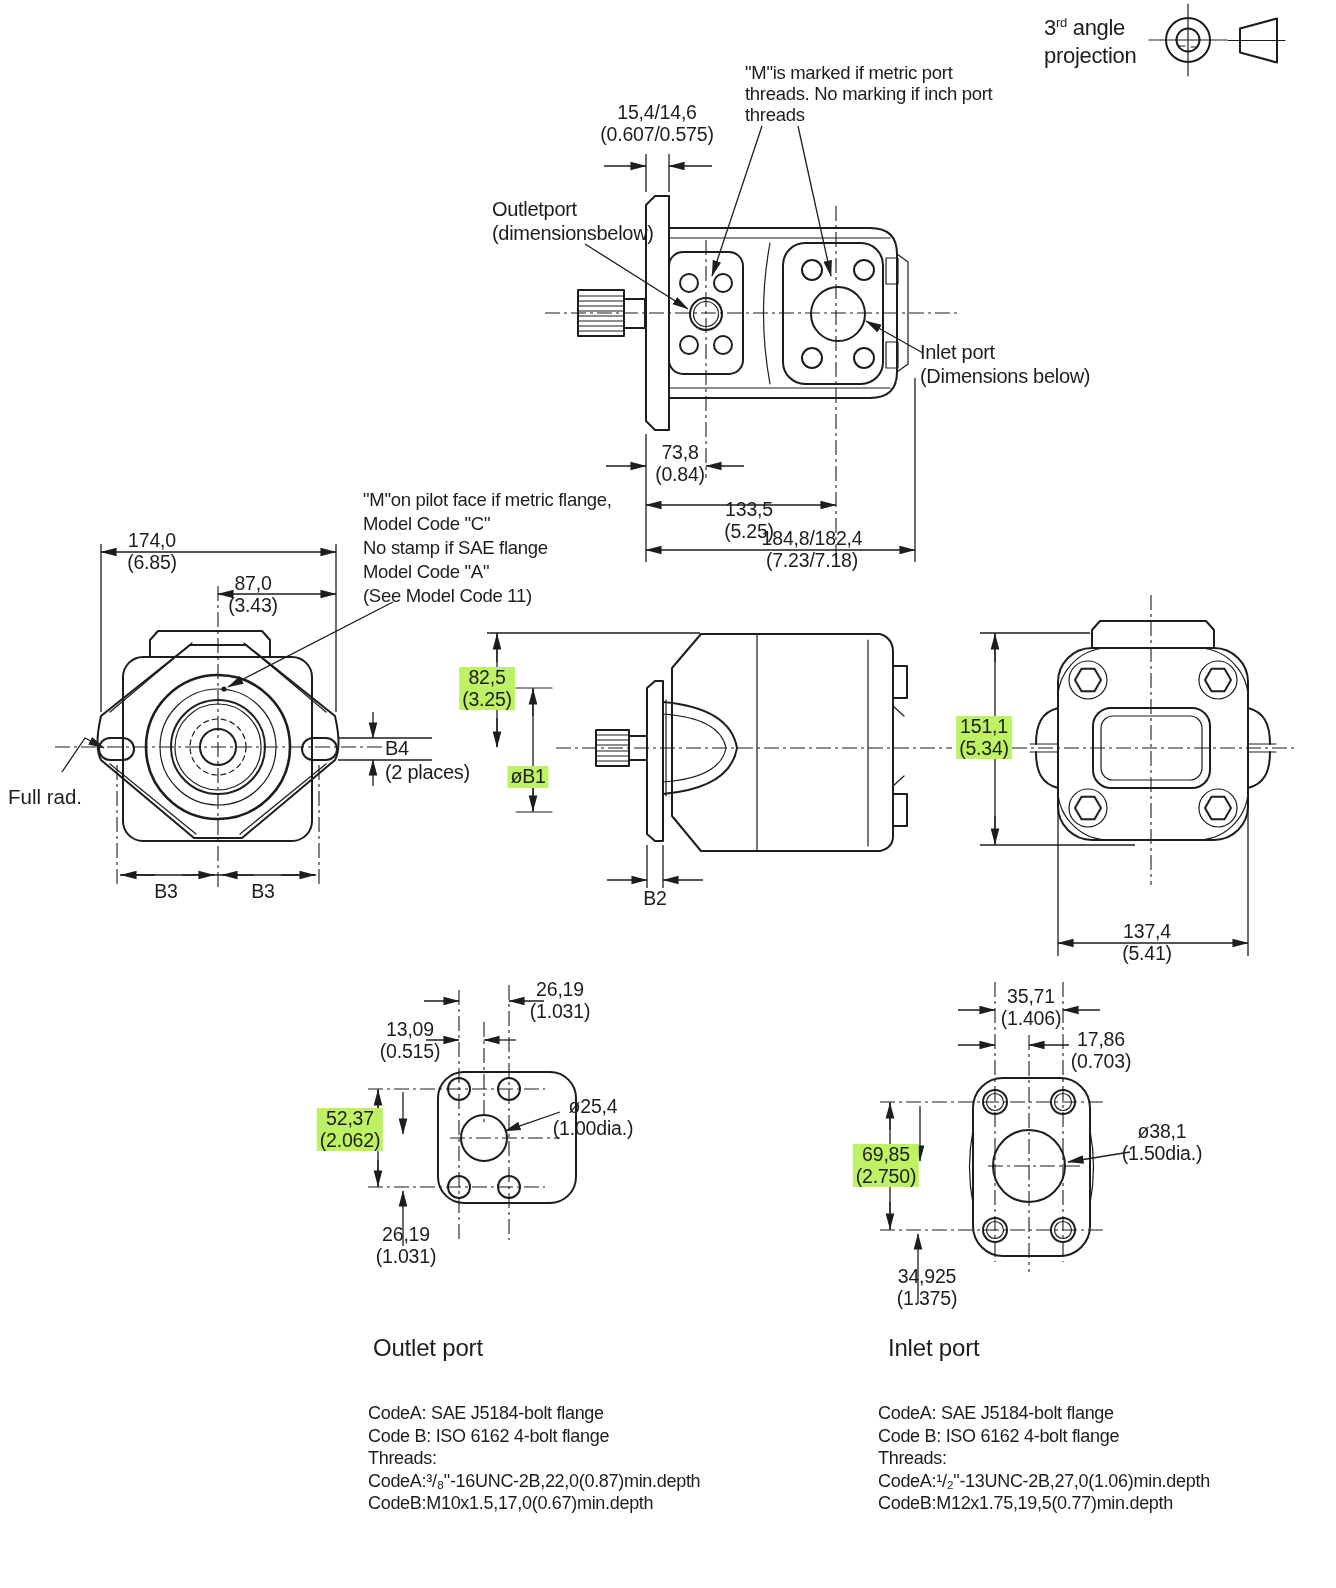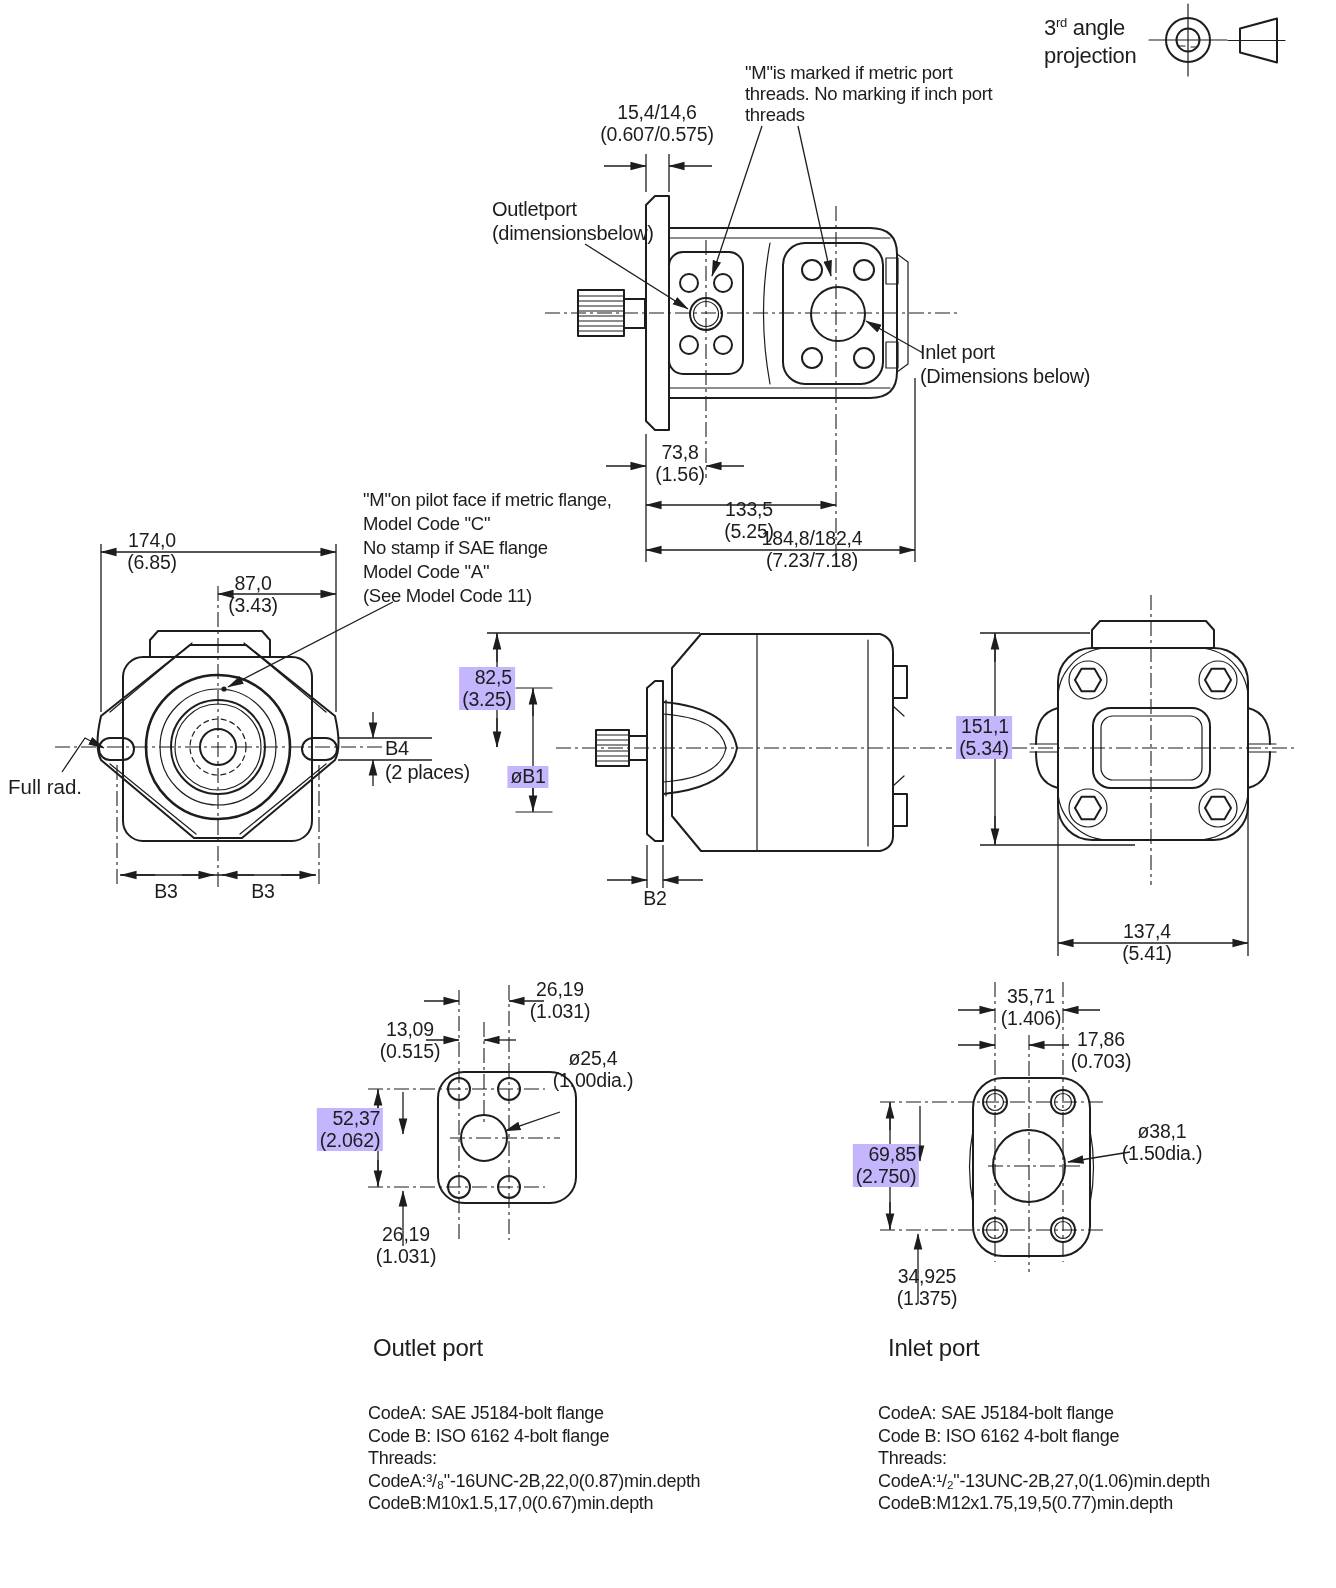--- a/index.html
+++ b/index.html
@@ -5,24 +5,24 @@
   html,body{margin:0;padding:0;background:#fff;}
   #page{position:relative;width:1336px;height:1588px;background:#fff;
         font-family:"Liberation Sans",sans-serif;color:#1d1d1f;overflow:hidden;}
   svg{position:absolute;left:0;top:0;}
   svg *{vector-effect:non-scaling-stroke;}
   .ln{fill:none;stroke:#1d1d1f;stroke-width:2;stroke-linejoin:round;stroke-linecap:round;}
   .bd{fill:none;stroke:#1d1d1f;stroke-width:2.6;stroke-linejoin:round;}
   .th{fill:none;stroke:#1d1d1f;stroke-width:1.2;stroke-linejoin:round;stroke-linecap:round;}
   .cl{fill:none;stroke:#1d1d1f;stroke-width:1.1;stroke-dasharray:15 4 3 4;}
   .dm{fill:none;stroke:#1d1d1f;stroke-width:1.3;}
-  .txt{position:absolute;white-space:nowrap;}
+  .txt{position:absolute;white-space:nowrap;margin-top:10px;}
   .dim{position:absolute;transform:translateX(-50%);text-align:center;
        font-size:19.5px;line-height:21.5px;white-space:nowrap;letter-spacing:-0.2px;}
-  .bg{background:#c4b5fd;padding:0 3px;text-align:right;}
+  .bg{background:#bef264;padding:0 3px;}
   .lbl{position:absolute;font-size:20px;line-height:24px;letter-spacing:-0.3px;}
   .note{position:absolute;font-size:18.5px;line-height:21px;letter-spacing:-0.3px;}
   .note5{position:absolute;font-size:18.5px;line-height:24px;letter-spacing:-0.3px;}
   .spec-title{position:absolute;font-size:24px;letter-spacing:-0.2px;}
   .spec-lines{position:absolute;font-size:18px;line-height:22.6px;letter-spacing:-0.3px;margin-top:40px;}
   .proj{position:absolute;font-size:22px;line-height:28px;letter-spacing:-0.3px;}
   .proj sup{font-size:13px;}
 </style>
 </head>
 <body>
@@ -308,21 +308,21 @@
     <div>Inlet port</div>
     <div>(Dimensions below)</div>
   </div>
 
   <div class="dim" style="left:657px;top:102px">
     <div>15,4/14,6</div>
       <div>(0.607/0.575)</div>
   </div>
   <div class="dim" style="left:680px;top:442px">
     <div>73,8</div>
-      <div>(1.56)</div>
+      <div>(0.84)</div>
   </div>
   <div class="dim" style="left:749px;top:499px">
     <div>133,5</div>
       <div>(5.25)</div>
   </div>
   <div class="dim" style="left:812px;top:528px">
     <div>184,8/182,4</div>
       <div>(7.23/7.18)</div>
   </div>
 
@@ -378,21 +378,21 @@
       <div>(1.031)</div>
   </div>
   <div class="dim" style="left:410px;top:1019px">
     <div>13,09</div>
       <div>(0.515)</div>
   </div>
   <div class="dim bg" style="left:350px;top:1108px">
     <div>52,37</div>
       <div>(2.062)</div>
   </div>
-  <div class="dim" style="left:593px;top:1048px">
+  <div class="dim" style="left:593px;top:1096px">
     <div>ø25,4</div>
       <div>(1.00dia.)</div>
   </div>
   <div class="dim" style="left:406px;top:1224px">
     <div>26,19</div>
       <div>(1.031)</div>
   </div>
 
   <div class="dim" style="left:1031px;top:986px">
     <div>35,71</div>

